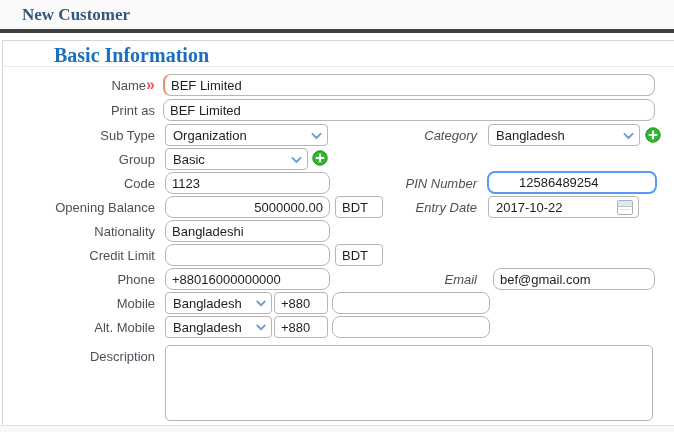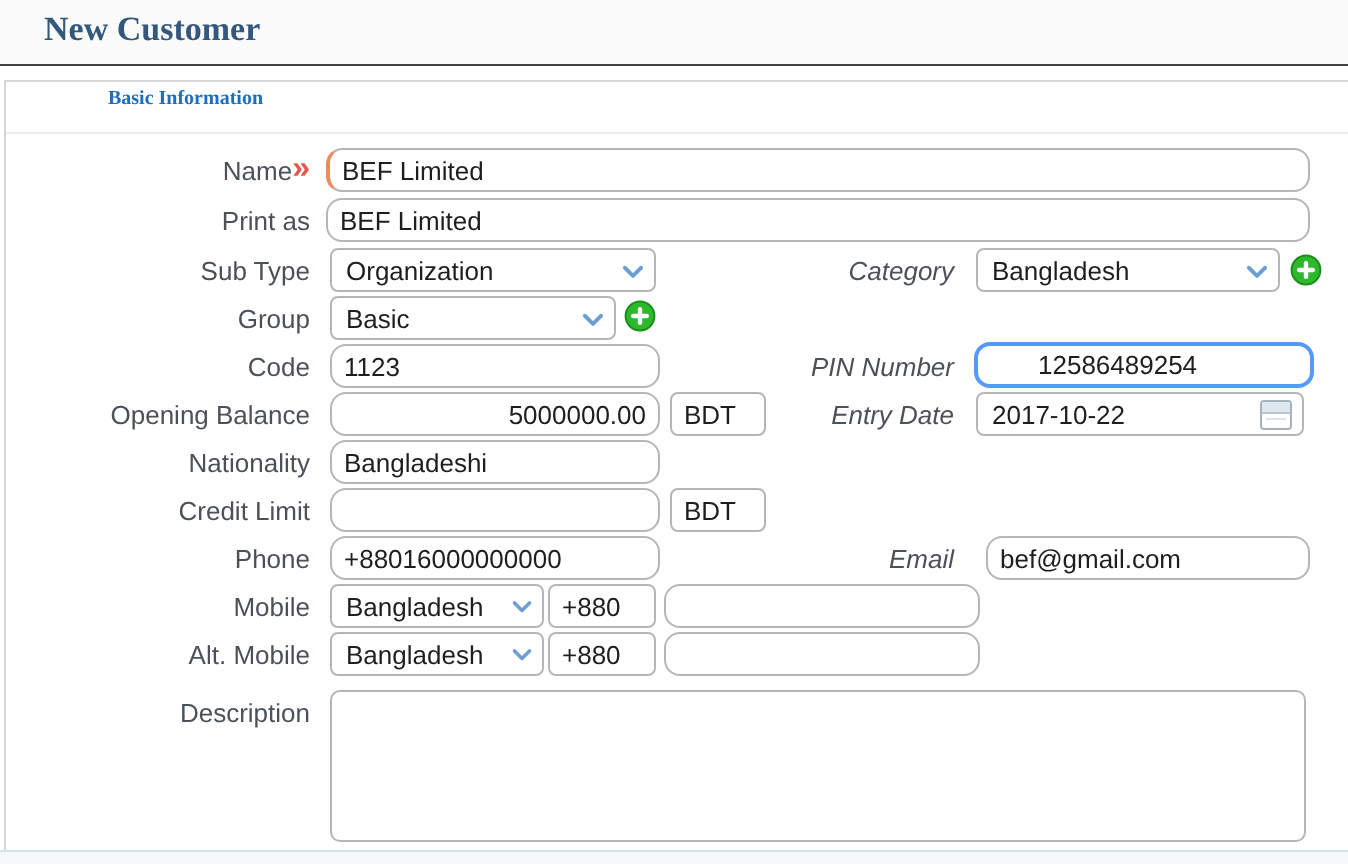--- a/index.html
+++ b/index.html
@@ -1,29 +1,29 @@
 <!DOCTYPE html>
 <html><head>
 <meta charset="utf-8">
 <style>
   html,body{margin:0;padding:0;background:#fff;}
   .screen{position:relative;width:674px;height:432px;background:#fff;overflow:hidden;
           font-family:"Liberation Sans",sans-serif;}
 
   
   .hdr{position:absolute;left:0;top:0;width:674px;height:33px;background:#fafafa;
-       border-bottom:1px solid #404040;box-sizing:border-box;}
+       border-bottom:4px solid #404040;box-sizing:border-box;}
   .hdr-title{position:absolute;left:22px;top:5px;font-family:"Liberation Serif",serif;
        font-weight:bold;font-size:17px;color:#33587c;}
 
   
   .panel{position:absolute;left:2px;top:40px;width:672px;height:385px;background:#fff;
        border-top:1px solid #d6d6d6;border-left:1px solid #d6d6d6;box-sizing:border-box;}
   .sec-title{position:absolute;left:54px;top:44px;font-family:"Liberation Serif",serif;
-       font-weight:bold;font-size:10px;color:#1b6fc0;}
+       font-weight:bold;font-size:20px;color:#1b6fc0;}
   .sec-line{position:absolute;left:3px;top:66px;width:671px;height:1px;background:#ececec;}
 
   
   .lbl{position:absolute;left:0;width:155px;height:22px;display:flex;align-items:center;
        justify-content:flex-end;gap:0;font-size:13px;color:#4b5159;white-space:nowrap;}
   .lbl-r{position:absolute;left:360px;width:117px;height:22px;display:flex;align-items:center;
        justify-content:flex-end;font-size:13px;color:#4b5159;white-space:nowrap;font-style:italic;}
   .req{color:#e8574c;font-weight:bold;font-size:16px;line-height:16px;}
 
   
@@ -146,21 +146,21 @@
   <div class="lbl" style="top:196px">
     <span>Opening Balance</span>
   </div>
   <input class="inp num" style="left: 165px; top: 196px; width: 165px;" value="5000000.00">
   <div class="currency" style="top:196px">
     <span>BDT</span>
   </div>
   <div class="lbl-r" style="top:196px">
     <span>Entry Date</span>
   </div>
-  <div class="datewrap" style="left:488px;top:196px;width:164px">
+  <div class="datewrap" style="left:488px;top:196px;width:151px">
     <span>2017-10-22</span>
     <span class="cal">
         <span class="cal-top"></span>
       </span>
   </div>
 
   <div class="lbl" style="top:220px">
     <span>Nationality</span>
   </div>
   <input class="inp" style="left: 165px; top: 220px; width: 165px;" value="Bangladeshi">

